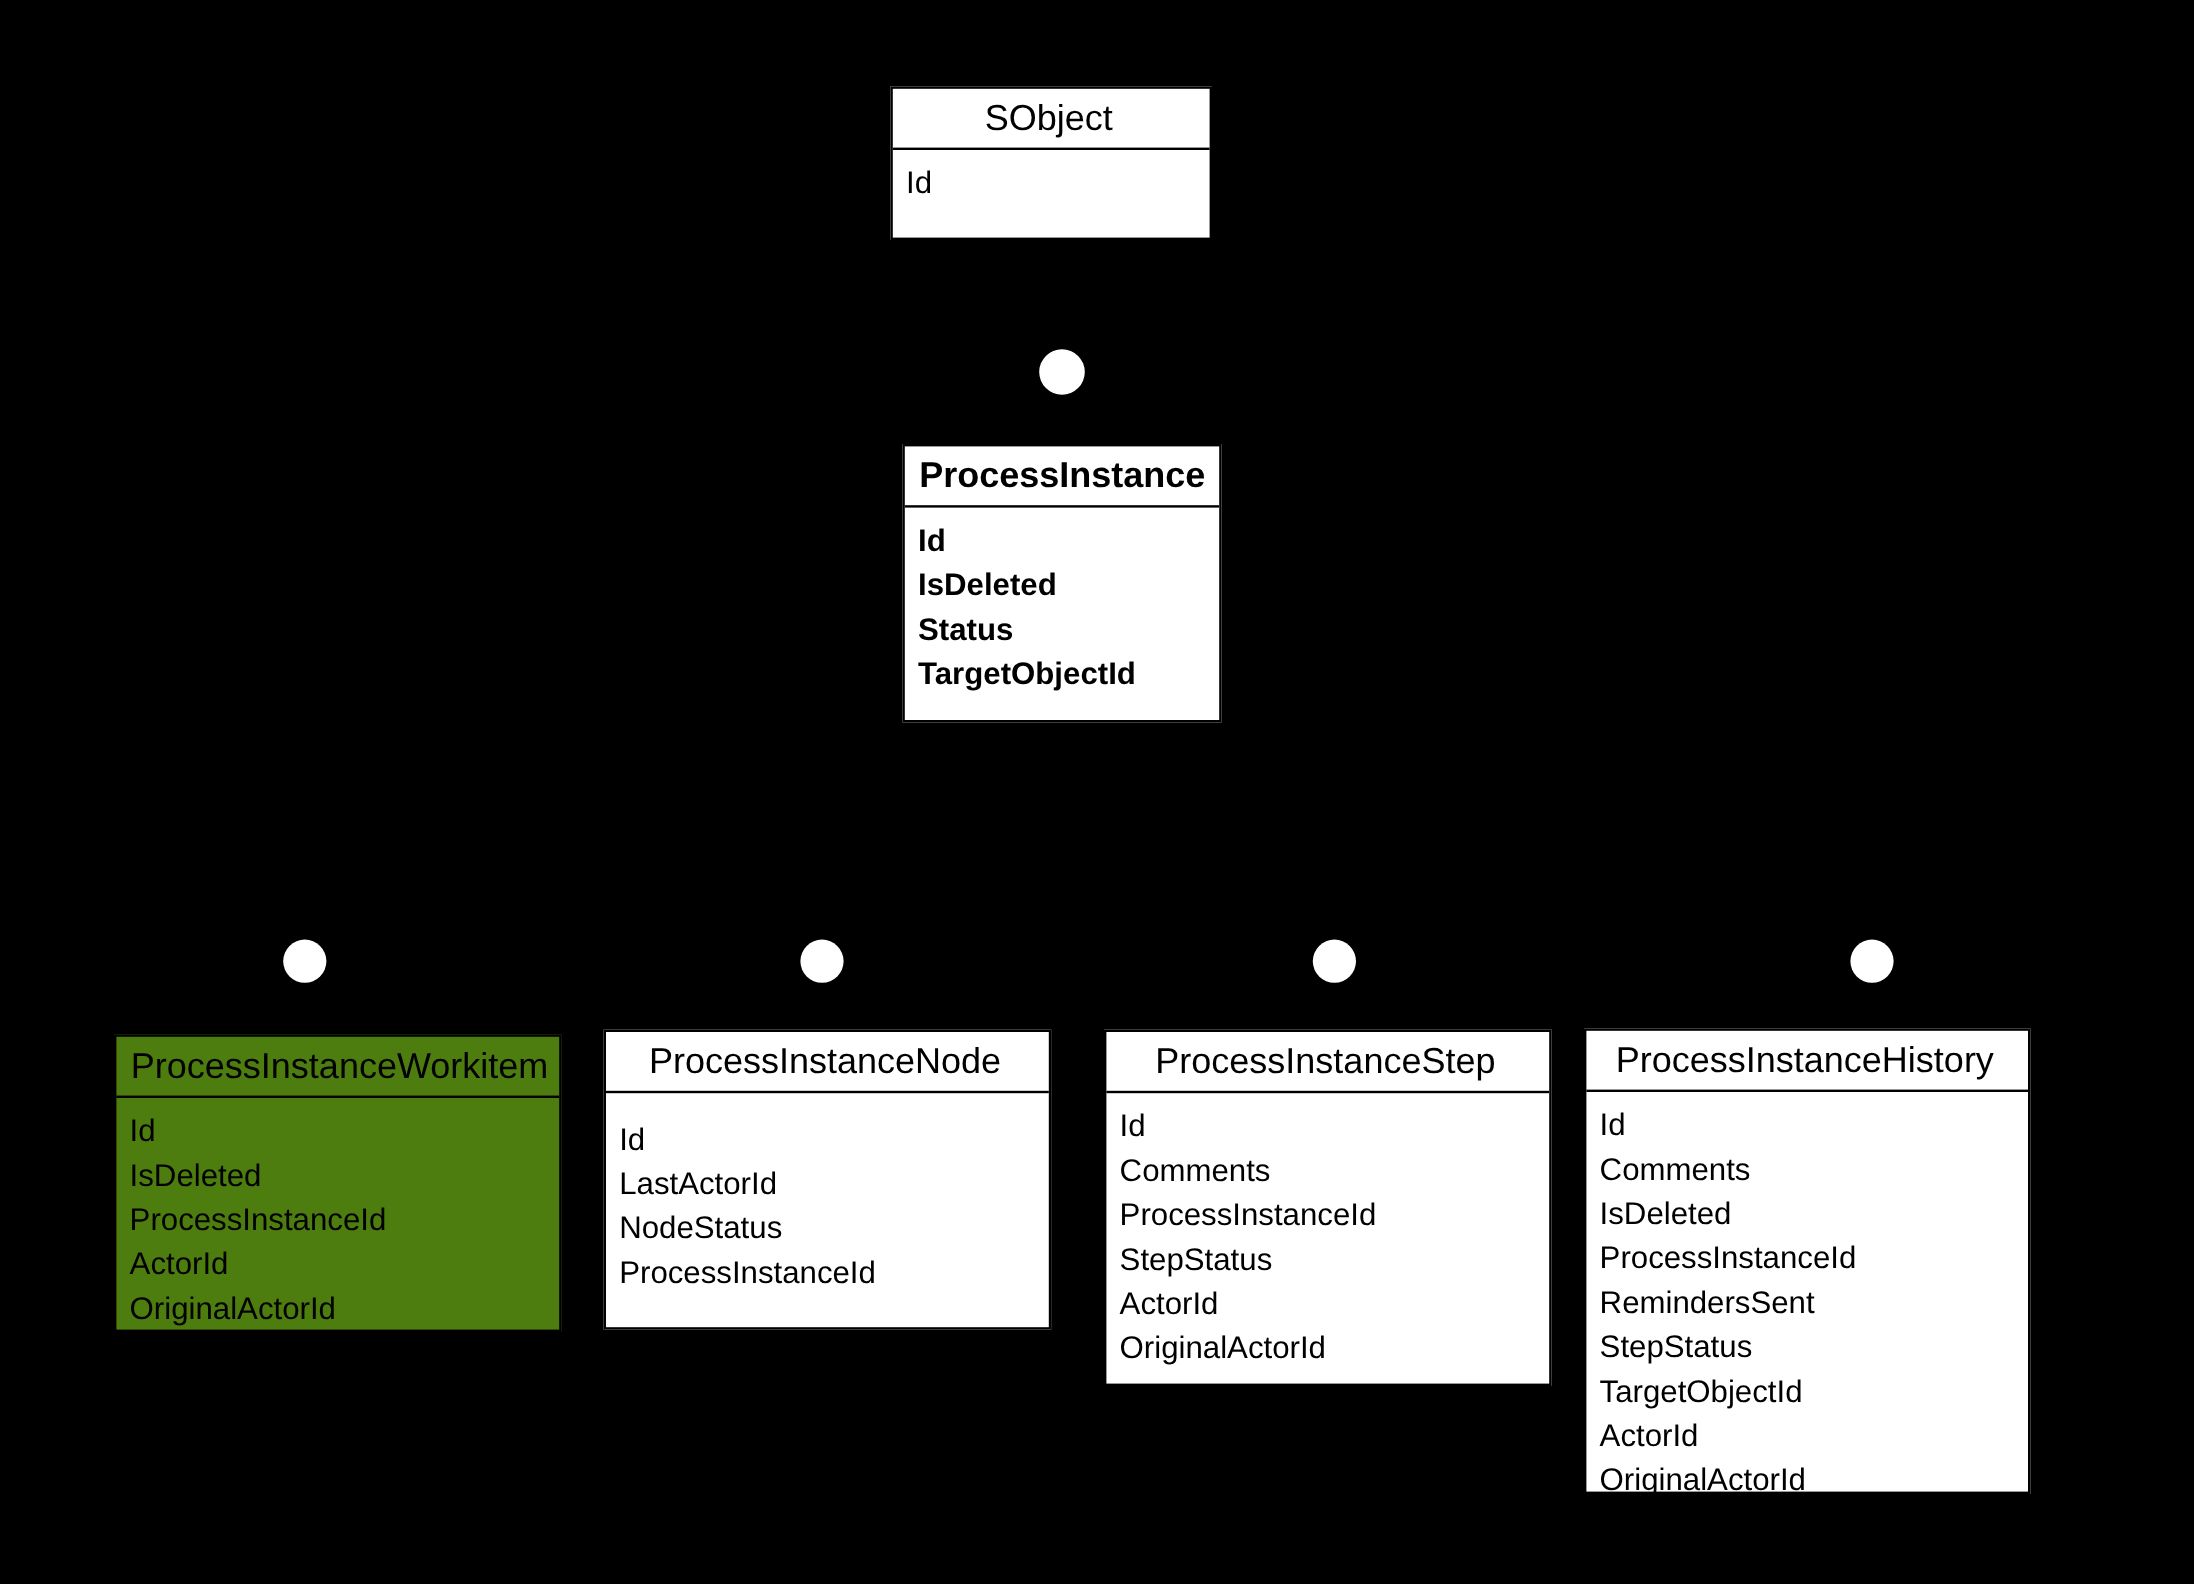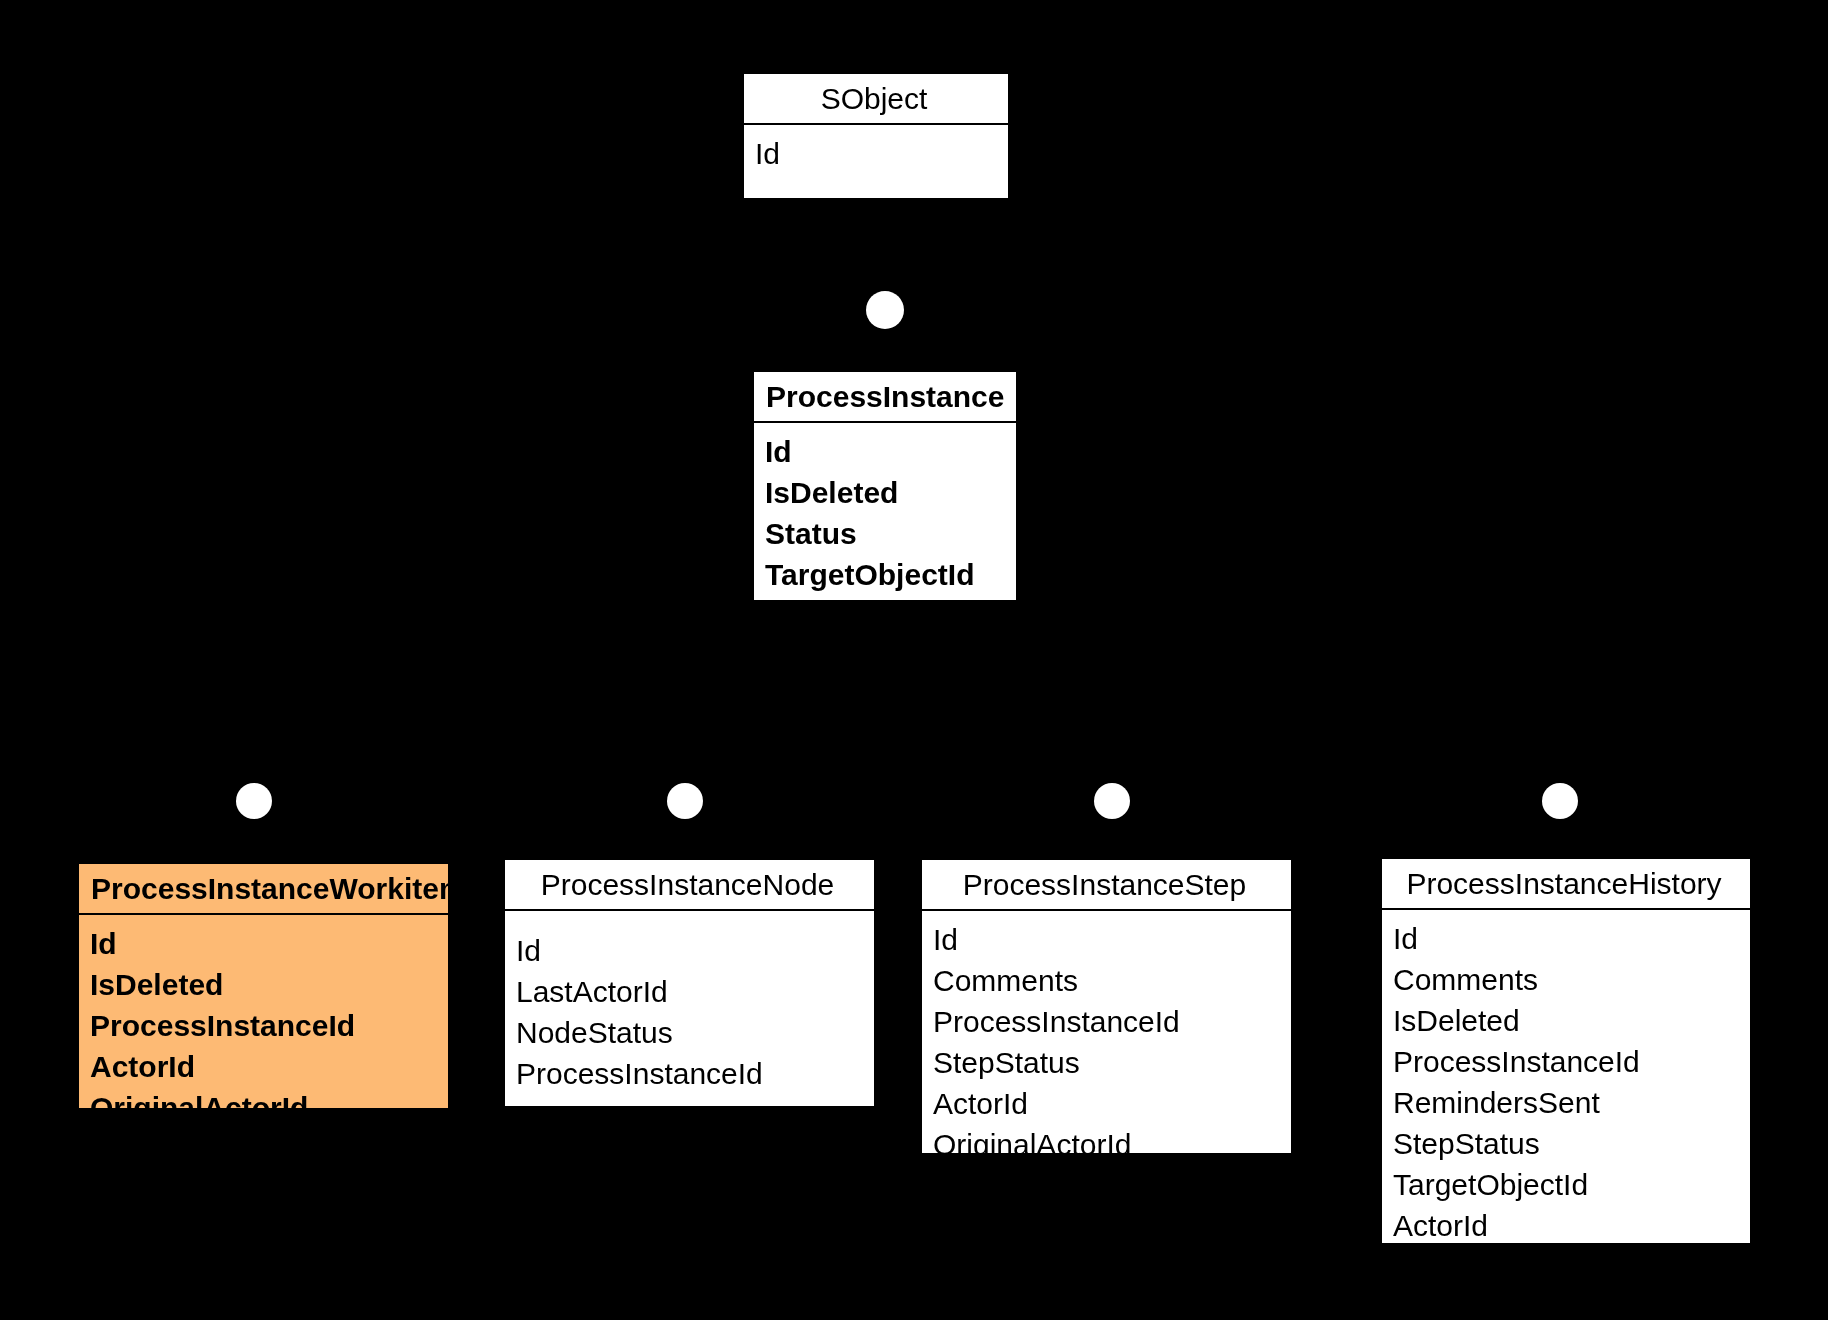--- a/index.html
+++ b/index.html
@@ -36,21 +36,21 @@
     white-space: nowrap;
   }
   .uml-attrs {
     flex: 1 1 auto;
     padding: 14px 0 12px 0;
     display: flex;
     flex-direction: column;
   }
   .uml-attr {
     color: #000000;
-    font-size: 30px;
+    font-size: 26px;
     line-height: 1.0;
     padding: 0 10px 11px 11px;
     white-space: nowrap;
   }
   .uml-attr:last-child { padding-bottom: 0; }
 
   
   .conn-dot {
     position: absolute;
     background: #ffffff;
@@ -75,21 +75,21 @@
     </div>
     <div class="uml-class" style="left: 752px; top: 370px; width: 266px; height: 232px; background: rgb(255, 255, 255); border-color: rgb(0, 0, 0); font-weight: bold;">
       <div class="uml-header" style="border-bottom-color: rgb(0, 0, 0);">ProcessInstance</div>
       <div class="uml-attrs">
         <div class="uml-attr">Id</div>
         <div class="uml-attr">IsDeleted</div>
         <div class="uml-attr">Status</div>
         <div class="uml-attr">TargetObjectId</div>
       </div>
     </div>
-    <div class="uml-class" style="left: 77px; top: 862px; width: 373px; height: 248px; background: #fdba74; border-color: rgb(0, 0, 0); font-weight: bold;">
+    <div class="uml-class" style="left: 95px; top: 862px; width: 373px; height: 248px; background: #4d7c0f; border-color: rgb(0, 0, 0);">
       <div class="uml-header" style="border-bottom-color: rgb(0, 0, 0);">ProcessInstanceWorkitem</div>
       <div class="uml-attrs">
         <div class="uml-attr">Id</div>
         <div class="uml-attr">IsDeleted</div>
         <div class="uml-attr">ProcessInstanceId</div>
         <div class="uml-attr">ActorId</div>
         <div class="uml-attr">OriginalActorId</div>
       </div>
     </div>
     <div class="uml-class" style="left: 503px; top: 858px; width: 373px; height: 250px; background: rgb(255, 255, 255); border-color: rgb(0, 0, 0); gap: 11px;">
@@ -105,21 +105,21 @@
       <div class="uml-header" style="border-bottom-color: rgb(0, 0, 0);">ProcessInstanceStep</div>
       <div class="uml-attrs">
         <div class="uml-attr">Id</div>
         <div class="uml-attr">Comments</div>
         <div class="uml-attr">ProcessInstanceId</div>
         <div class="uml-attr">StepStatus</div>
         <div class="uml-attr">ActorId</div>
         <div class="uml-attr">OriginalActorId</div>
       </div>
     </div>
-    <div class="uml-class" style="left: 1380px; top: 857px; width: 372px; height: 388px; background: rgb(255, 255, 255); border-color: rgb(0, 0, 0);">
+    <div class="uml-class" style="left: 1320px; top: 857px; width: 372px; height: 388px; background: rgb(255, 255, 255); border-color: rgb(0, 0, 0);">
       <div class="uml-header" style="border-bottom-color: rgb(0, 0, 0);">ProcessInstanceHistory</div>
       <div class="uml-attrs">
         <div class="uml-attr">Id</div>
         <div class="uml-attr">Comments</div>
         <div class="uml-attr">IsDeleted</div>
         <div class="uml-attr">ProcessInstanceId</div>
         <div class="uml-attr">RemindersSent</div>
         <div class="uml-attr">StepStatus</div>
         <div class="uml-attr">TargetObjectId</div>
         <div class="uml-attr">ActorId</div>

